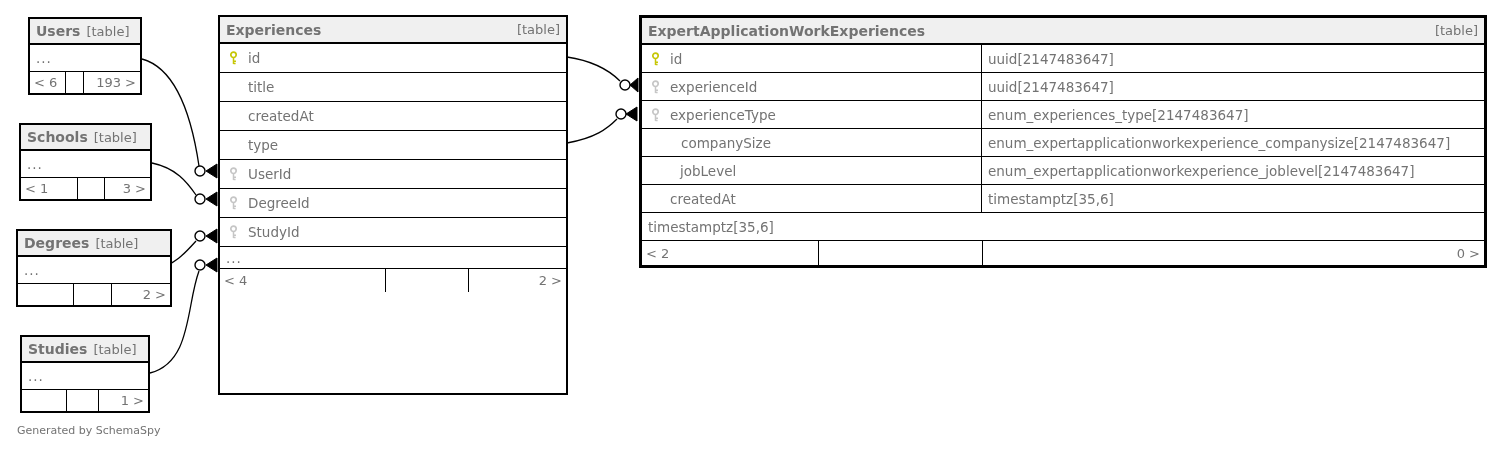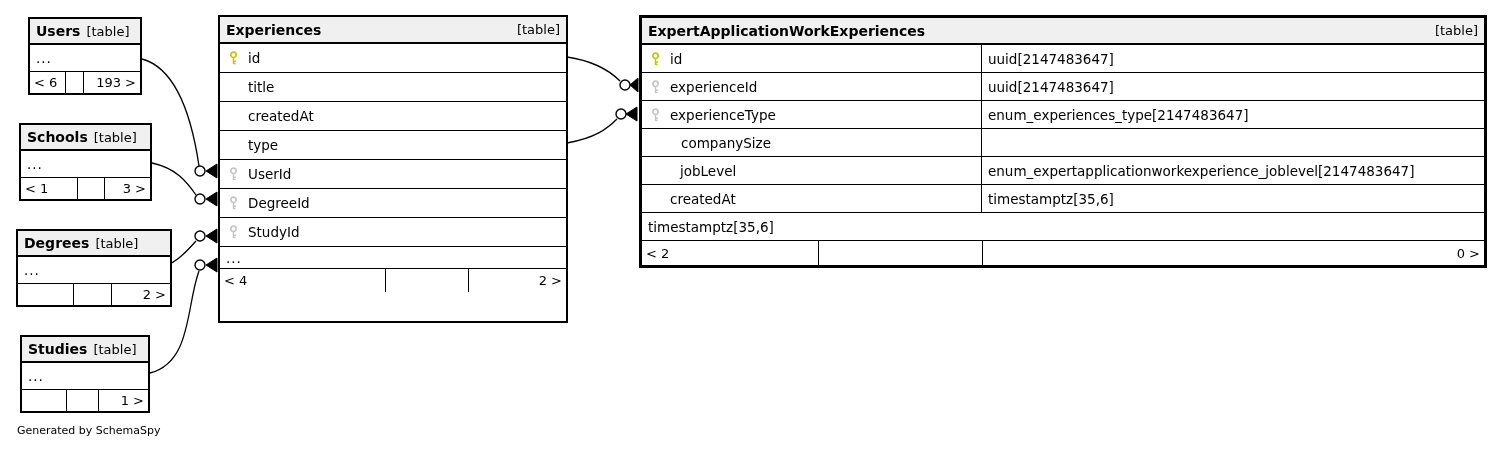--- a/index.html
+++ b/index.html
@@ -1,18 +1,18 @@
 <!DOCTYPE html>
 <html><head>
 <meta charset="utf-8">
 <style>
   html,body { margin:0; padding:0; background:#ffffff; }
   .canvas {
     position:relative; width:1508px; height:467px; background:#ffffff;
-    font-family:"DejaVu Sans", sans-serif; color:#000000;
+    font-family:"DejaVu Sans", sans-serif; color:#737373;
   }
   svg.edges { position:absolute; left:0; top:0; pointer-events:none; }
   .tablebox {
     position:absolute; background:#fff; border:2px solid #000; box-sizing:border-box;
   }
   .tablebox.heavy { border-width:3px; }
   .thead {
     box-sizing:border-box; background:#f0f0f0; border-bottom:2px solid #000;
     display:flex; align-items:center; padding:0 6px; font-size:14px;
   }
@@ -119,21 +119,21 @@
       <span class="tag">[table]</span>
     </div>
     <div class="ellipsis-row" style="height:27px">...</div>
     <div class="tfoot" style="height:21px">
       <span class="fcell" style="width:36%"></span>
       <span class="fcell" style="width:25%"></span>
       <span class="fcell last" style="width:39%">1 &gt;</span>
     </div>
   </div>
 
-  <div class="tablebox" style="left:218px;top:15px;width:350px;height:308px">
+  <div class="tablebox" style="left:218px;top:15px;width:350px;height:380px">
     <div class="thead spread" style="height:27px">
       <span class="tname">Experiences</span>
       <span class="tag">[table]</span>
     </div>
     <div class="row" style="height:29px">
       <svg class="key pk" viewBox="0 0 11 14" width="11" height="14">
           <circle cx="5.5" cy="3.8" r="2.7" fill="none" stroke="currentColor" stroke-width="1.7"></circle>
           <path d="M5.5 6.5 L5.5 13 M5.5 10.3 L8 10.3 M5.5 12.6 L7.6 12.6" stroke="currentColor" stroke-width="1.5" fill="none"></path>
         </svg>
       <span class="cname">id</span>
@@ -218,20 +218,23 @@
       </div>
       <div class="cell typecol">
           <span class="ctype">enum_experiences_type[2147483647]</span>
         </div>
     </div>
     <div class="row" style="height:28px;padding-left:0">
       <div class="cell namecol" style="width:340px;padding-left:17px">
         <svg class="key none" viewBox="0 0 11 14" width="11" height="14"></svg>
         <span class="cname">companySize</span>
       </div>
+      <div class="cell typecol">
+          <span class="ctype">enum_expertapplicationworkexperience_companysize[2147483647]</span>
+        </div>
     </div>
     <div class="row" style="height:28px;padding-left:0">
       <div class="cell namecol" style="width:340px;padding-left:16px">
         <svg class="key none" viewBox="0 0 11 14" width="11" height="14"></svg>
         <span class="cname">jobLevel</span>
       </div>
       <div class="cell typecol">
           <span class="ctype">enum_expertapplicationworkexperience_joblevel[2147483647]</span>
         </div>
     </div>

